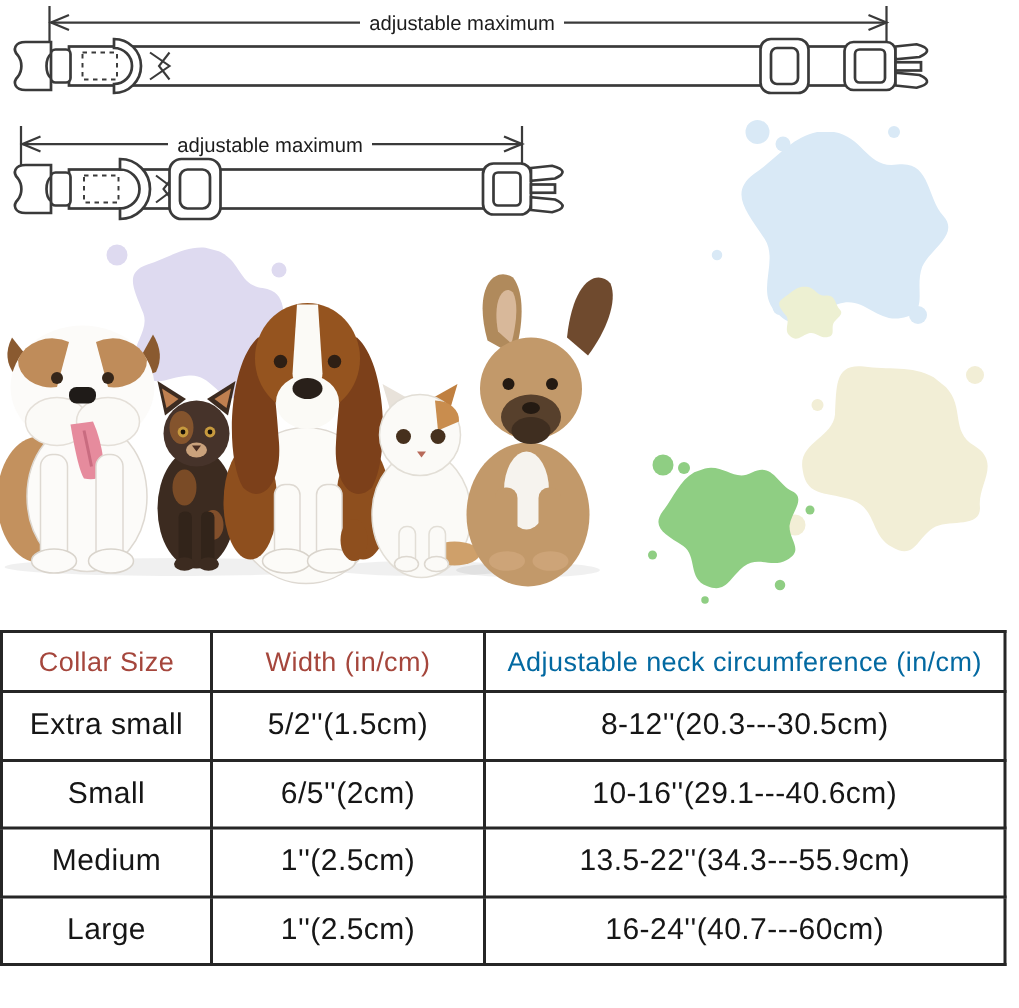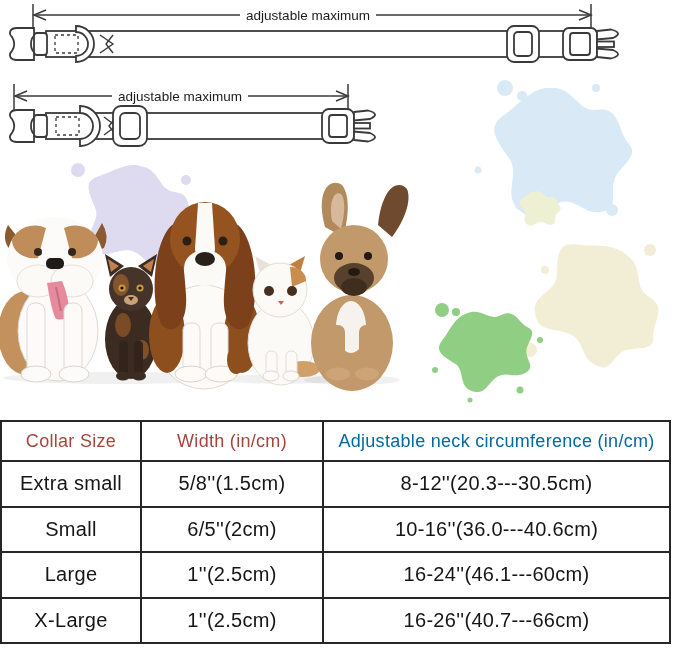--- a/index.html
+++ b/index.html
@@ -232,33 +232,33 @@
     <thead>
       <tr>
         <th style="color: rgb(165, 70, 60);">Collar Size</th>
         <th style="color: rgb(165, 70, 60);">Width (in/cm)</th>
         <th style="color: #0369a1;">Adjustable neck circumference (in/cm)</th>
       </tr>
     </thead>
     <tbody>
       <tr>
         <td>Extra small</td>
-        <td>5/8''(1.5cm)</td>
+        <td>5/2''(1.5cm)</td>
         <td>8-12''(20.3---30.5cm)</td>
       </tr>
       <tr>
         <td>Small</td>
         <td>6/5''(2cm)</td>
-        <td>10-16''(36.0---40.6cm)</td>
+        <td>10-16''(29.1---40.6cm)</td>
+      </tr>
+      <tr>
+        <td>Medium</td>
+        <td>1''(2.5cm)</td>
+        <td>13.5-22''(34.3---55.9cm)</td>
       </tr>
       <tr>
         <td>Large</td>
         <td>1''(2.5cm)</td>
-        <td>16-24''(46.1---60cm)</td>
-      </tr>
-      <tr>
-        <td>X-Large</td>
-        <td>1''(2.5cm)</td>
-        <td>16-26''(40.7---66cm)</td>
+        <td>16-24''(40.7---60cm)</td>
       </tr>
     </tbody>
   </table>
 </div>
 
 </body></html>

